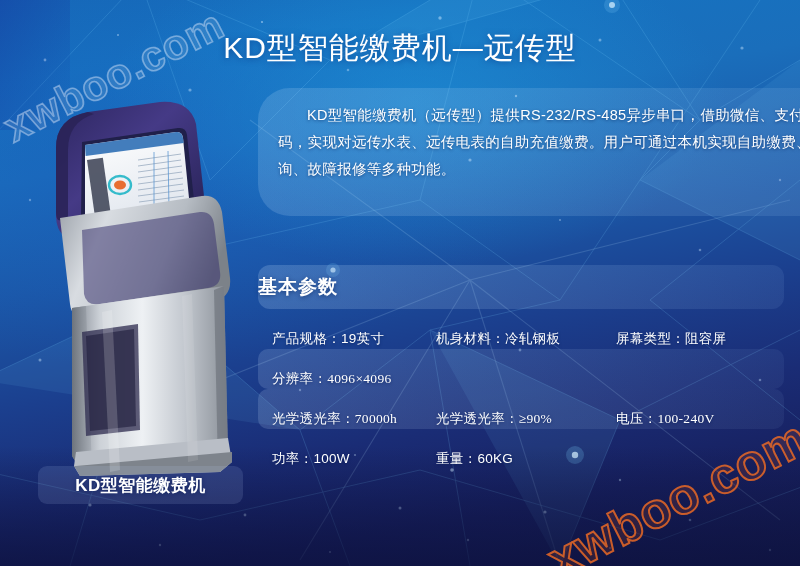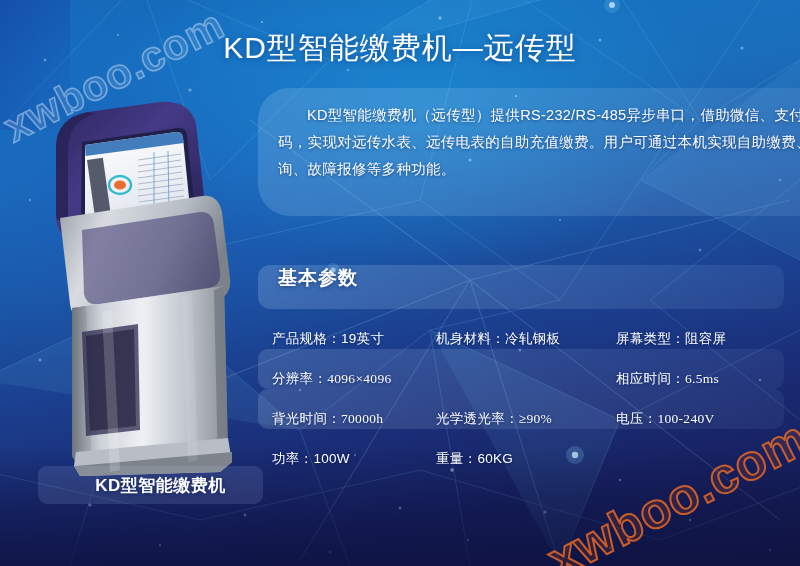--- a/index.html
+++ b/index.html
@@ -111,21 +111,20 @@
     border-radius: 9px;
     background: rgba(190,215,255,0.13);
     display: flex;
     align-items: center;
     justify-content: center;
     font-size: 17px;
     font-weight: bold;
     color: #ffffff;
     letter-spacing: 0.5px;
     text-shadow: 0 1px 4px rgba(0,20,80,0.6);
-    padding-left: 20px;
   }
 
   
   .desc-panel {
     position: absolute;
     left: 258px;
     top: 88px;
     width: 626px;
     height: 128px;
     border-radius: 32px;
@@ -144,21 +143,21 @@
 
   .params-header {
     position: absolute;
     left: 258px;
     top: 265px;
     width: 526px;
     height: 44px;
     border-radius: 12px;
     background: linear-gradient(100deg, rgba(185,215,245,0.22), rgba(150,190,238,0.10));
     display: flex;
-    padding-left: 20px;
+    align-items: center;
     box-sizing: border-box;
   }
   .params-header-text {
     font-size: 19px;
     font-weight: bold;
     color: #ffffff;
     letter-spacing: 1px;
     text-shadow: 0 1px 4px rgba(0,25,80,0.55);
   }
 
@@ -384,24 +383,23 @@
   </div>
 
   <div class="params-table">
     <div class="param-row">
       <span class="param-cell c1">产品规格：19英寸</span>
       <span class="param-cell c3">屏幕类型：阻容屏</span>
       <span class="param-cell c2">机身材料：冷轧钢板</span>
     </div>
     <div class="param-row shaded">
       <span class="param-cell c1">分辨率：4096×4096</span>
-      <span class="param-cell c3">相应时间：6.5ms</span>
     </div>
     <div class="param-row shaded">
-      <span class="param-cell c1">背光时间：70000h</span>
+      <span class="param-cell c1">光学透光率：70000h</span>
       <span class="param-cell c2">光学透光率：≥90%</span>
       <span class="param-cell c3">电压：100-240V</span>
     </div>
     <div class="param-row">
       <span class="param-cell c1">功率：100W</span>
       <span class="param-cell c2">重量：60KG</span>
     </div>
   </div>
 
 </div>

